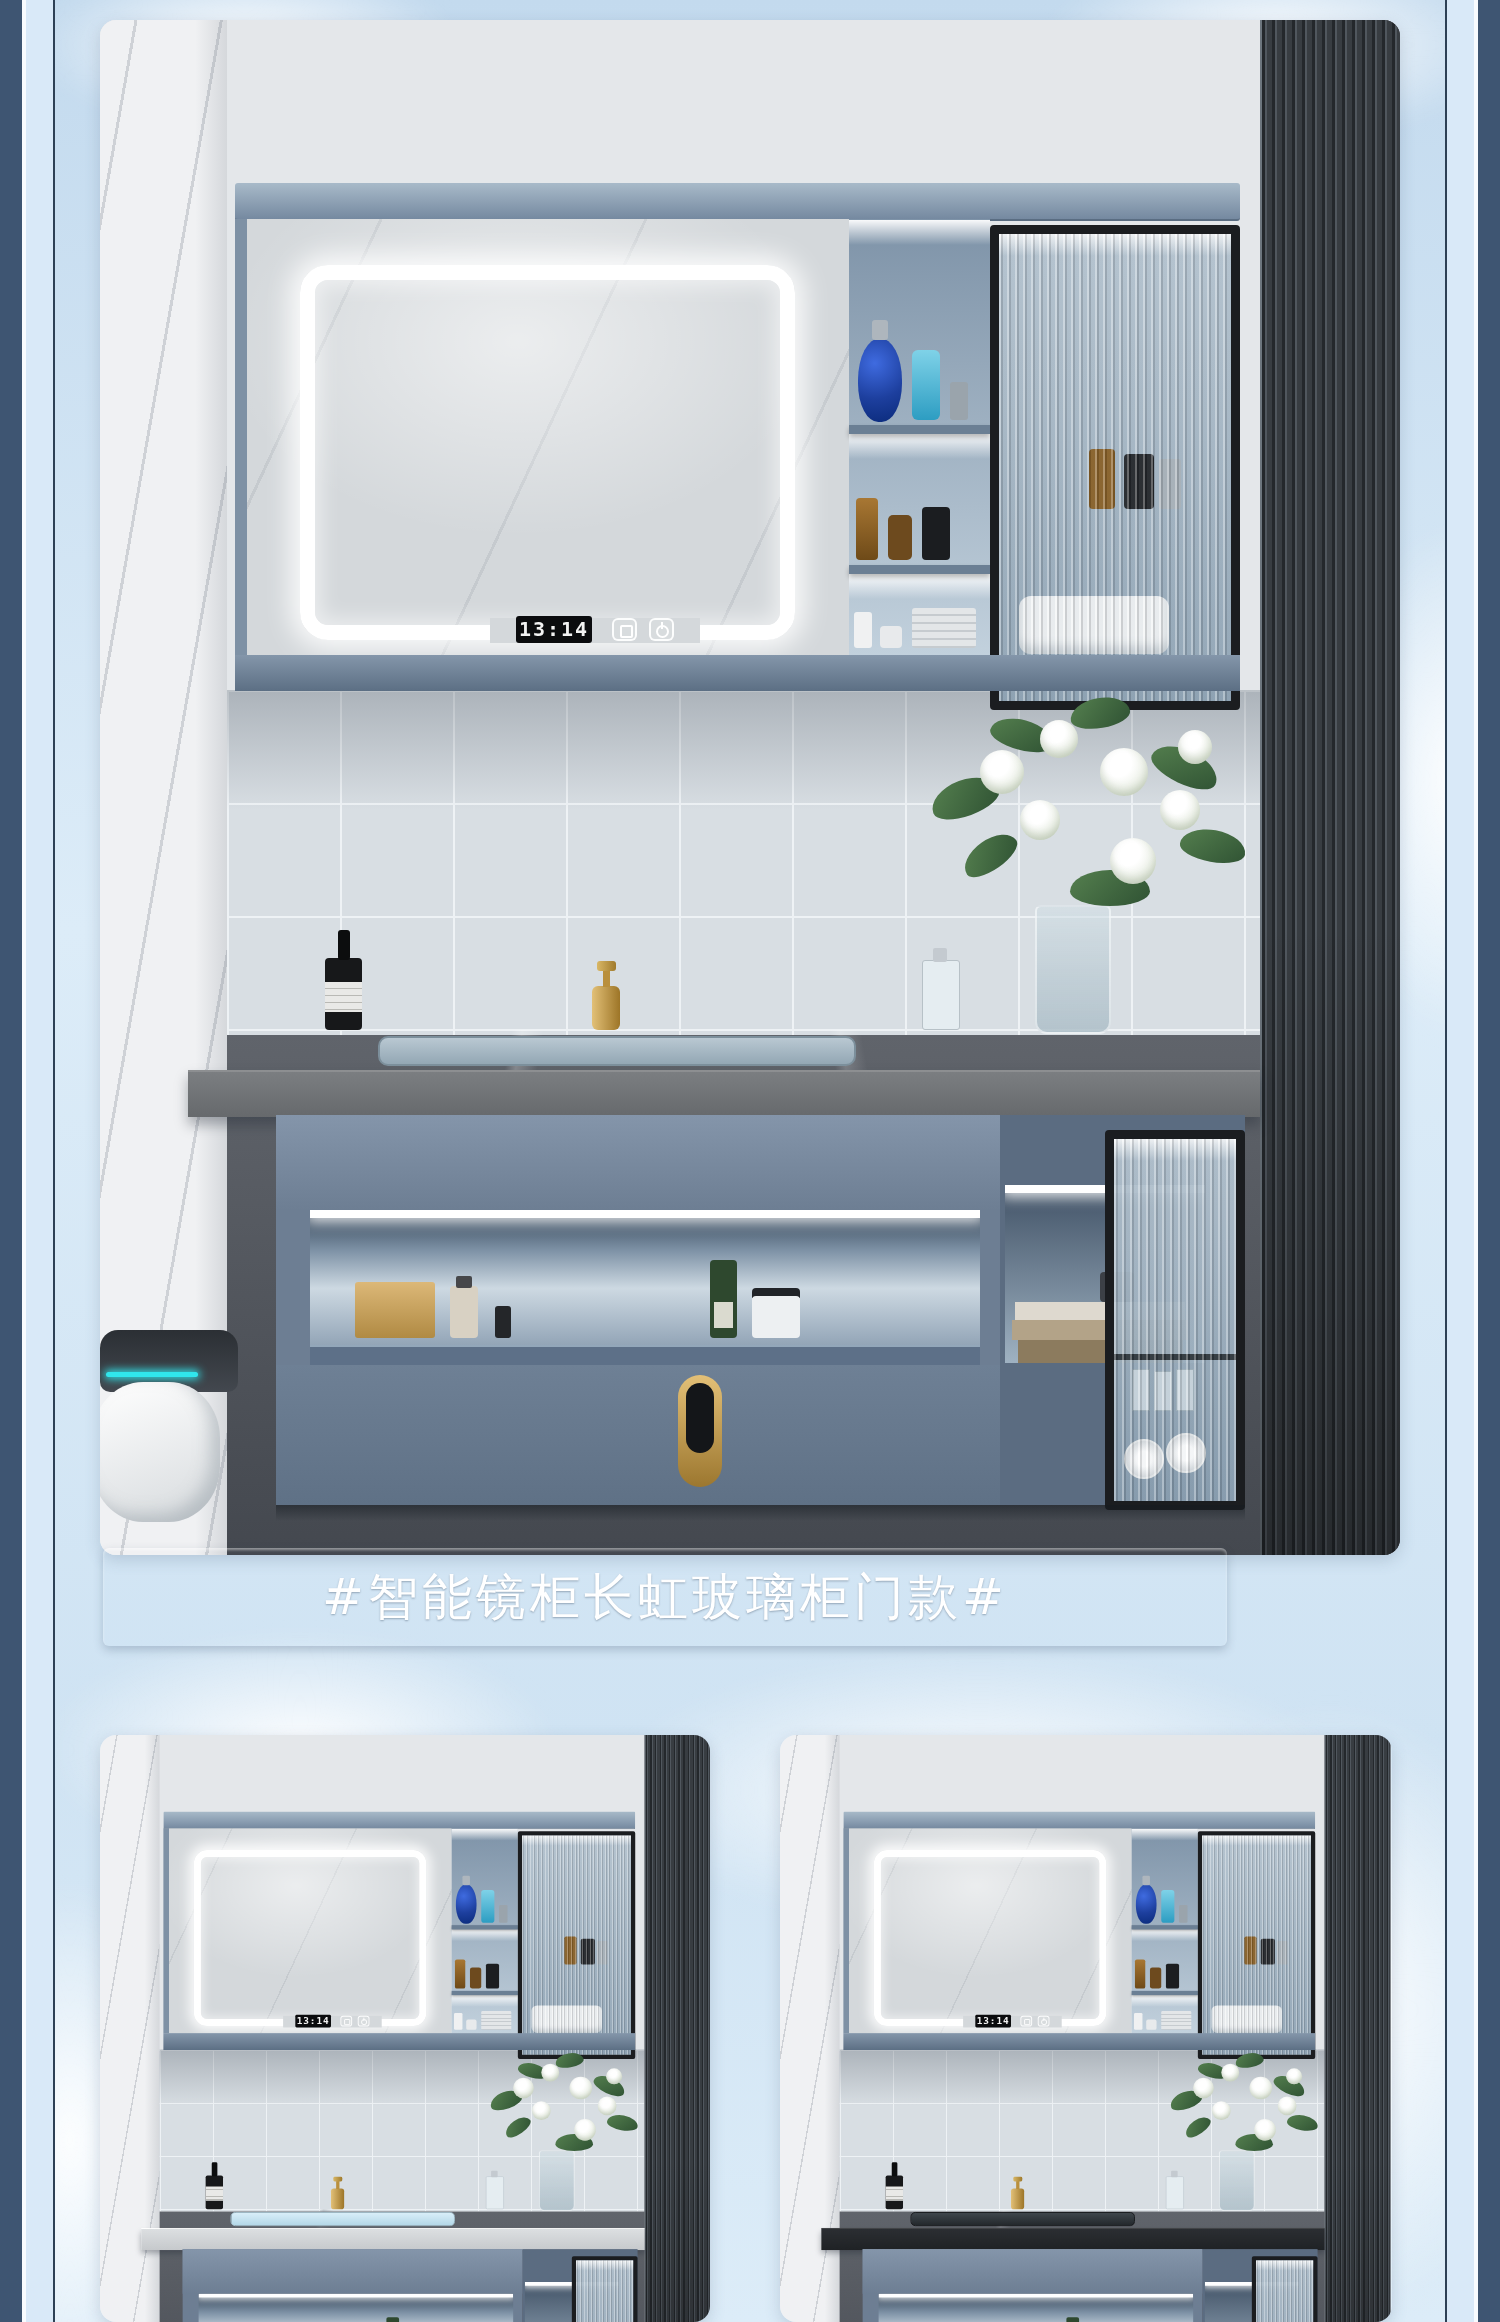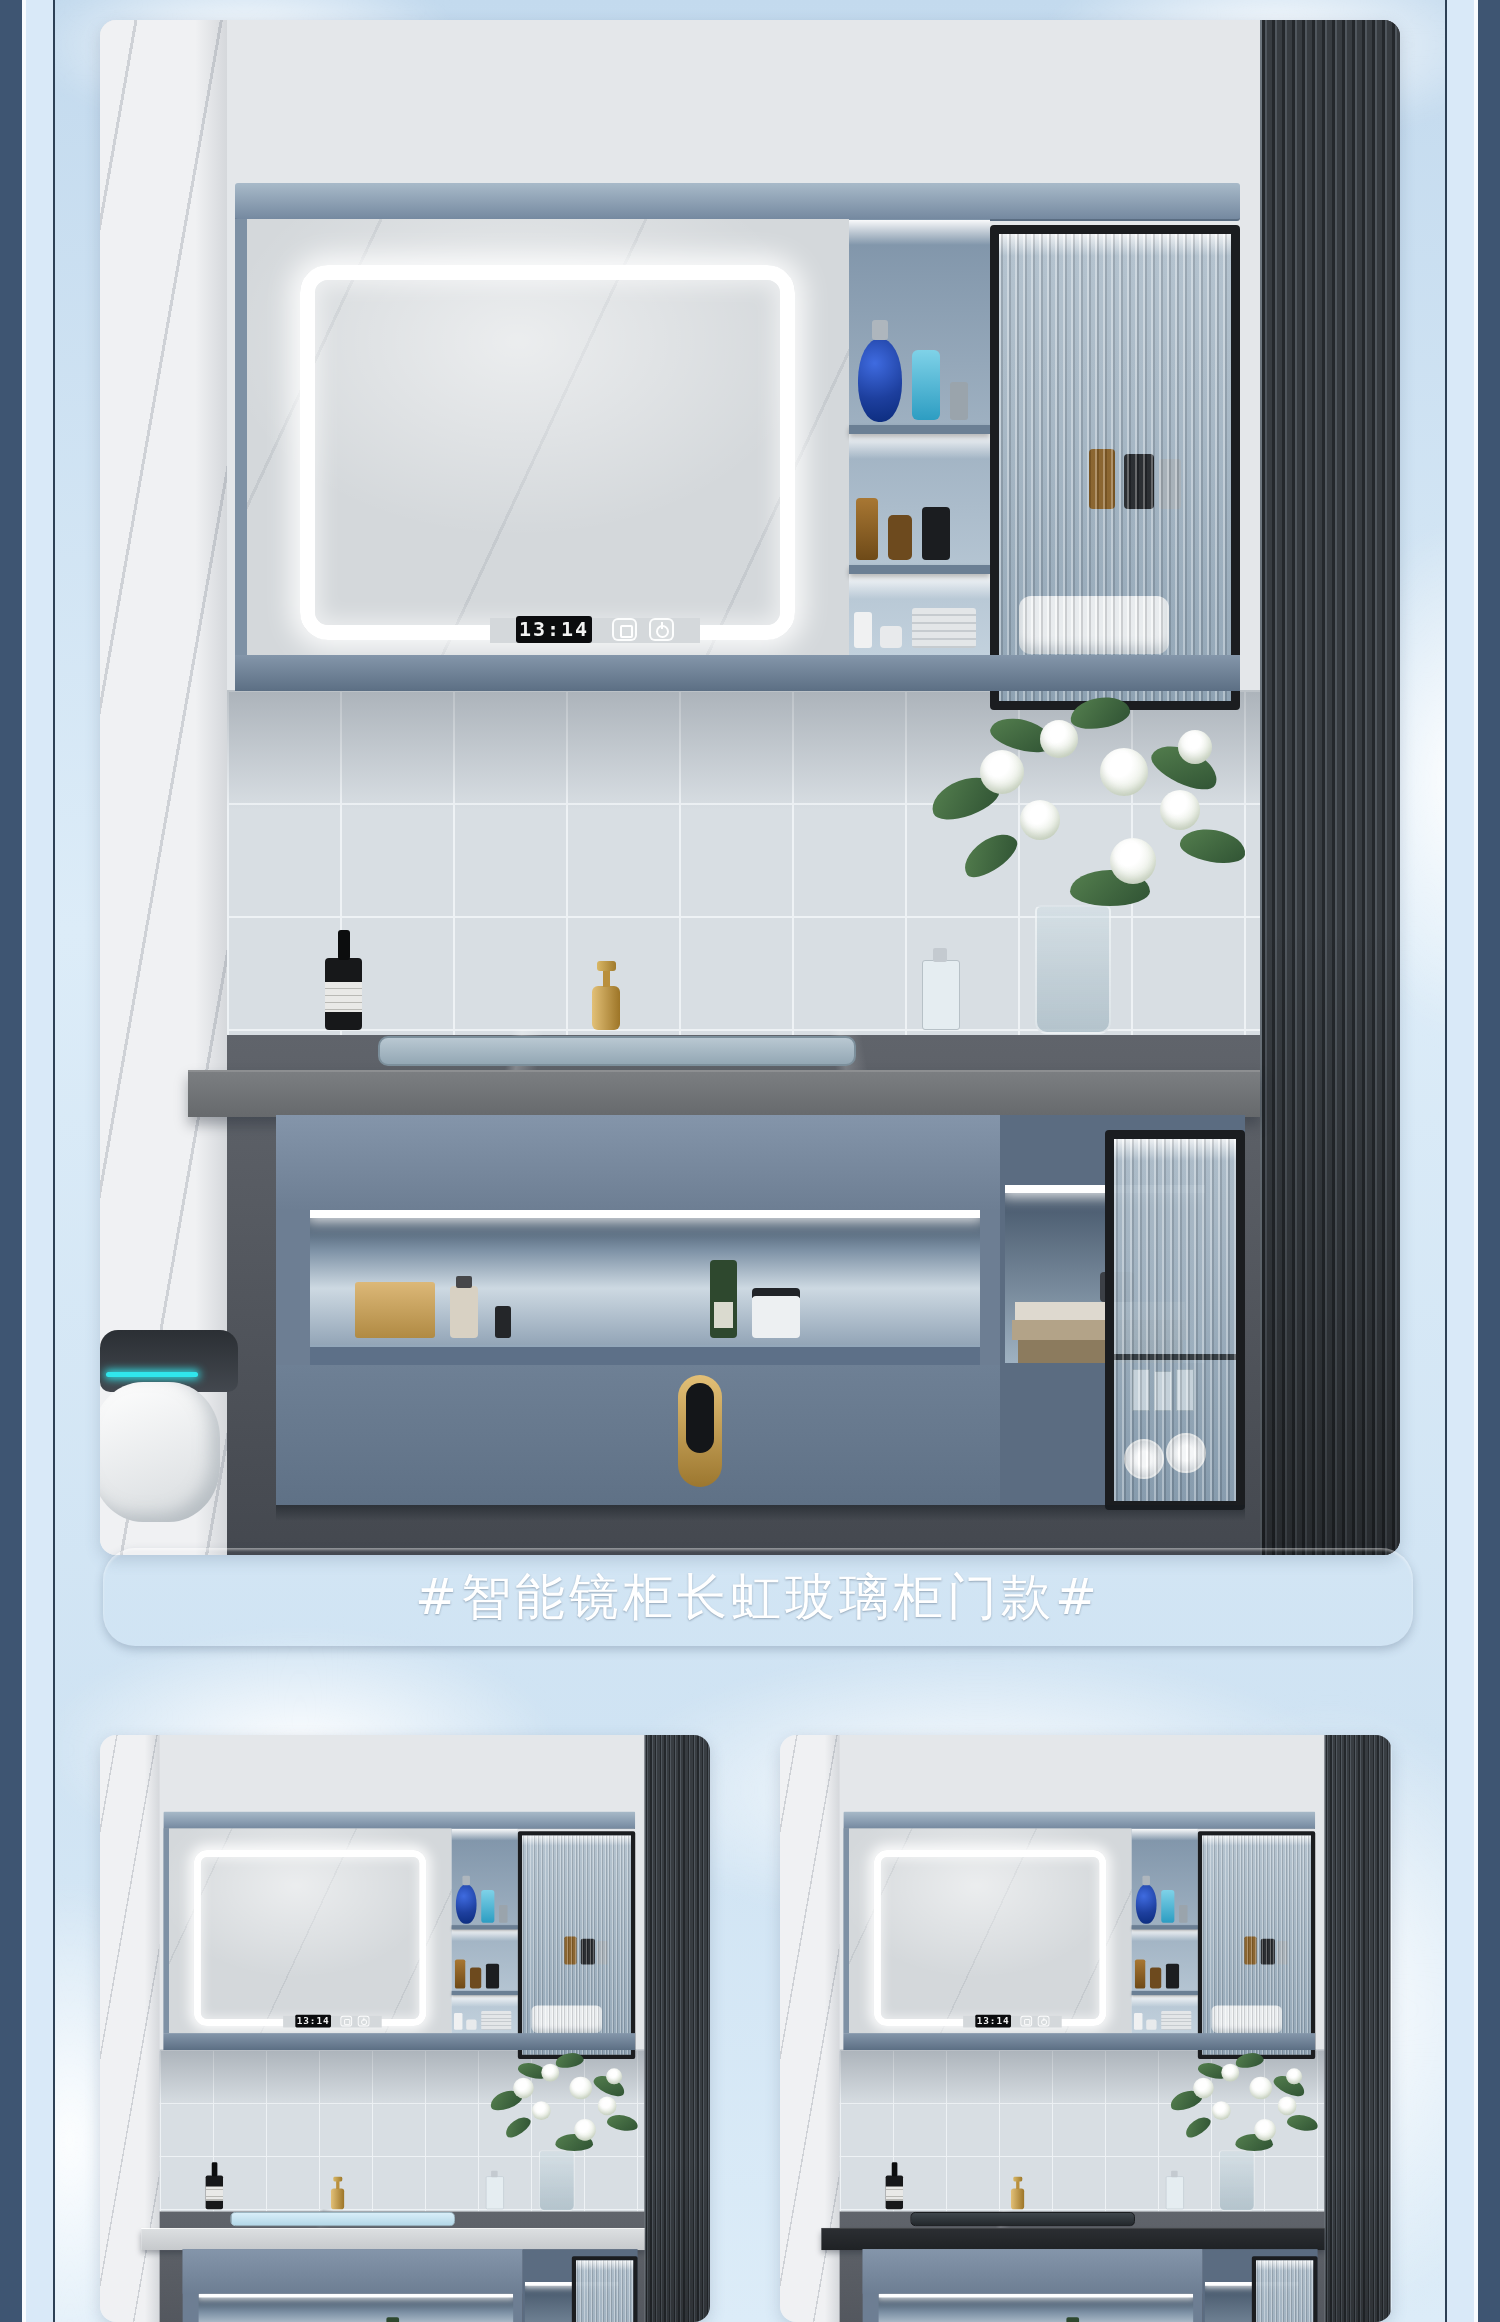--- a/index.html
+++ b/index.html
@@ -31,22 +31,22 @@
 
   
   .photo-frame{position:absolute;border-radius:16px;overflow:hidden;
                box-shadow:0 5px 16px rgba(60,80,110,.20);}
   #photo-main{left:100px;top:20px;width:1300px;height:1535px;}
   #photo-left{left:100px;top:1735px;width:610px;height:587px;}
   #photo-right{left:780px;top:1735px;width:612px;height:587px;}
   .photo-frame.small .scene{transform:scale(.4695);transform-origin:0 0;}
 
   
-  .caption{position:absolute;left:103px;top:1548px;width:1310px;height:98px;
-           border-radius:32px;background:linear-gradient(180deg,#93a6bf 0%,#76890a0 0%,#8ea2bc 6%,#5a6e8e 100%);
+  .caption{position:absolute;left:103px;top:1548px;width:1124px;height:98px;
+           border-radius:6px;background:linear-gradient(180deg,#93a6bf 0%,#76890a0 0%,#8ea2bc 6%,#5a6e8e 100%);
            display:flex;align-items:center;justify-content:center;z-index:30;
            box-shadow:inset 0 2px 3px rgba(255,255,255,.45),0 4px 10px rgba(50,70,100,.25);}
   .caption span{color:#ffffff;font-size:50px;font-weight:500;letter-spacing:4px;
                 text-shadow:0 1px 2px rgba(30,45,70,.35);}
 
   
   .scene{position:absolute;left:0;top:0;width:1300px;height:1535px;background:#e7e9ec;overflow:hidden;}
   .scene *{position:absolute;}
 
   .wall-top{left:0;top:0;width:1300px;height:163px;background-color:#eceef0;

